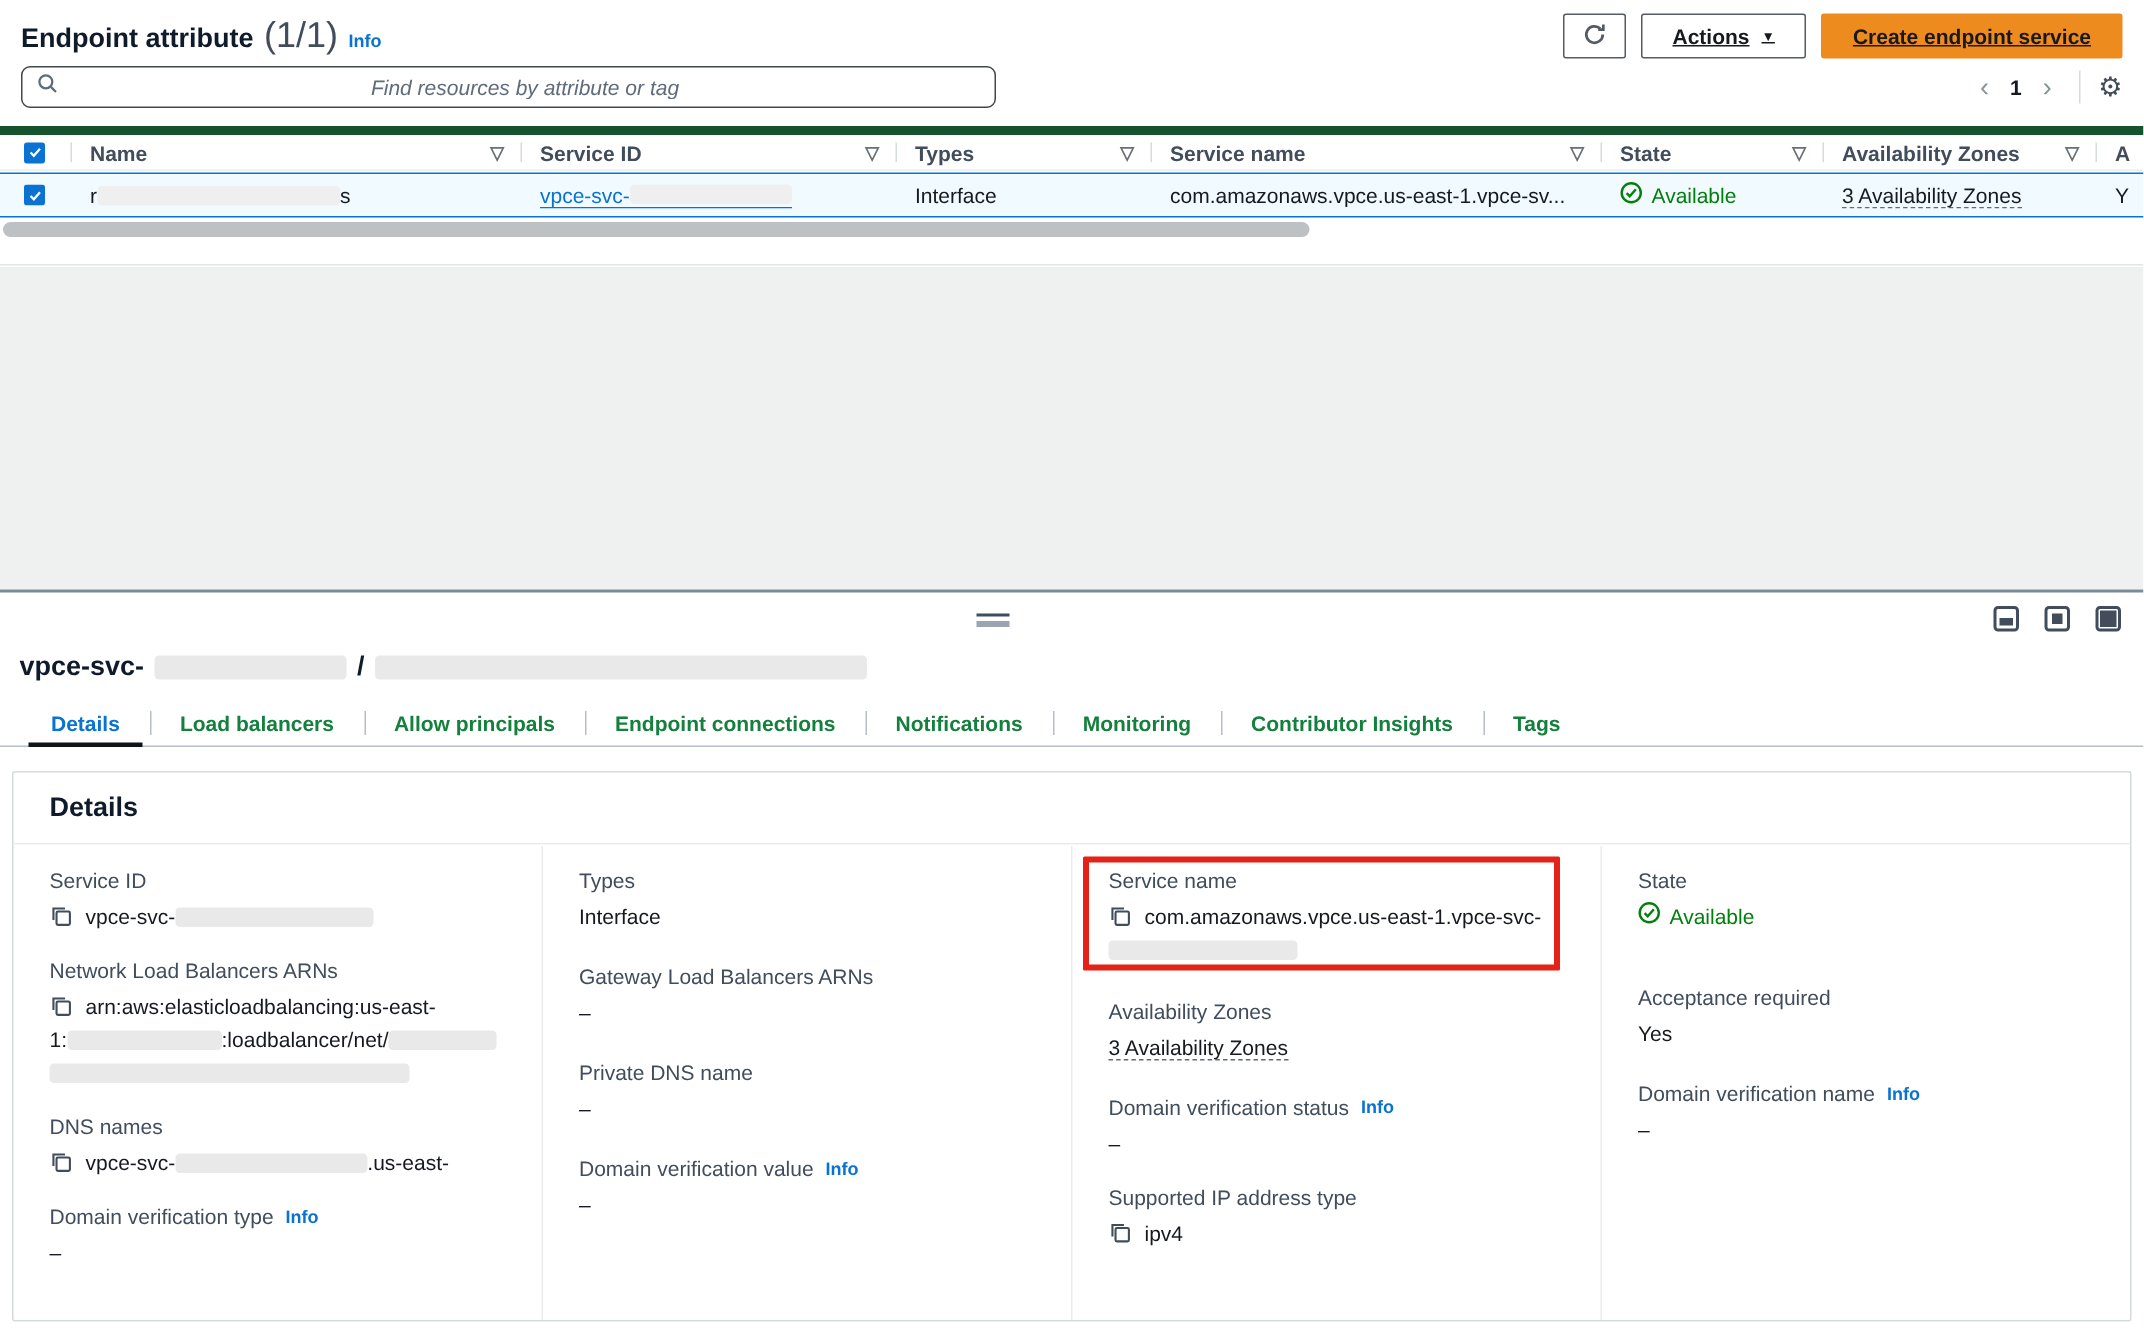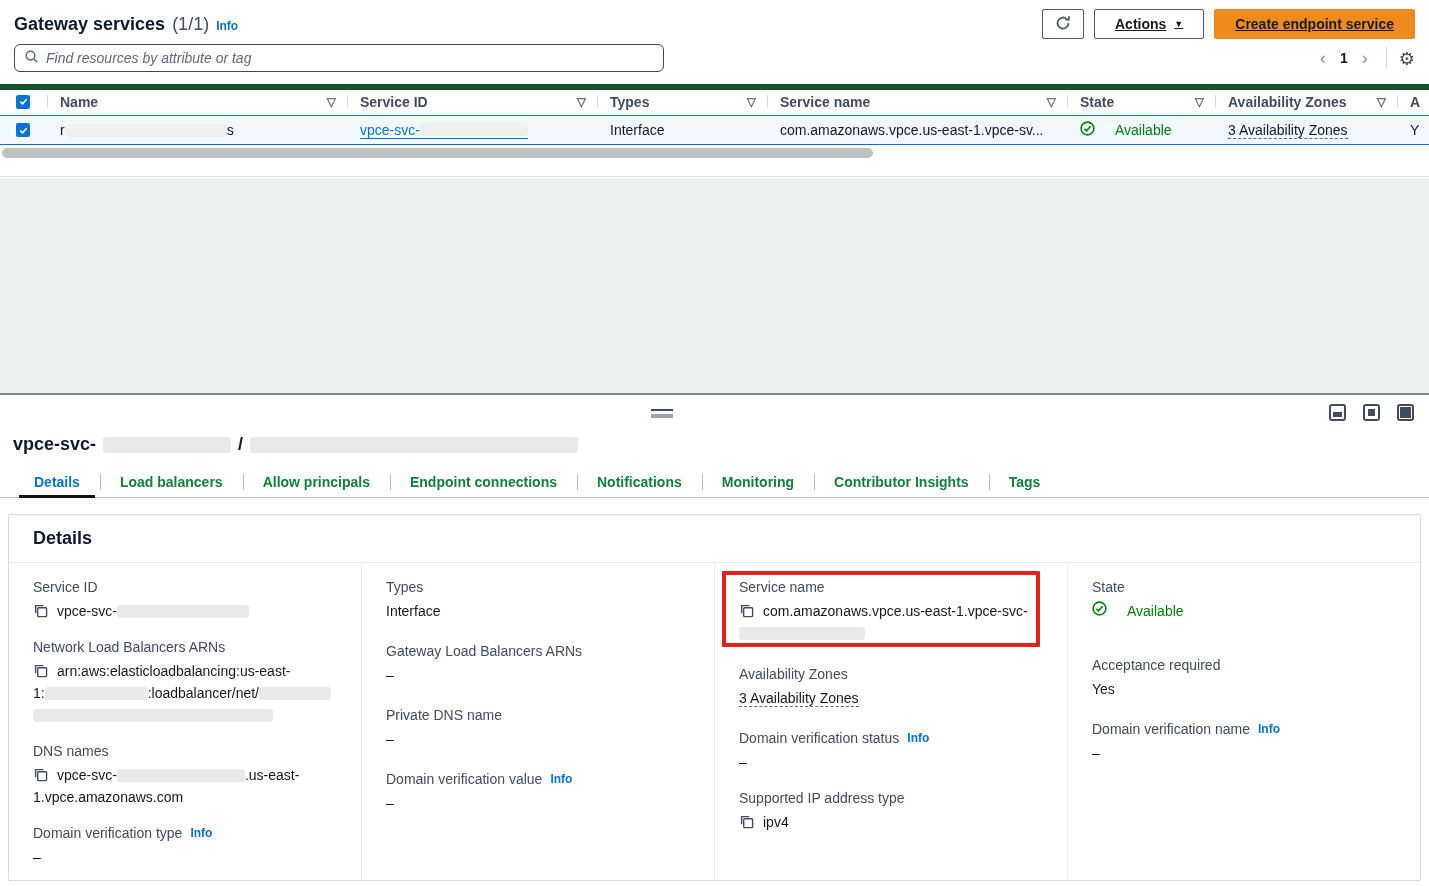--- a/index.html
+++ b/index.html
@@ -10,52 +10,52 @@
     background: #fff; color: #16191f;
   }
   .redact { display:inline-block; height:13px; background:#e9e9e9; border-radius:3px; vertical-align:-2px; }
   .redact.lite { background:#efefef; }
 
   
   .list-card { position:absolute; top:0; left:0; width:1429px; height:177px; background:#fff; border-bottom:1px solid #e3e5e5; }
   .title-row { position:absolute; top:8px; left:14px; right:14px; height:32px; display:flex; align-items:center; justify-content:space-between; }
   .title-group { display:flex; align-items:baseline; gap:7px; }
   .page-title { font-size:18px; font-weight:700; color:#0f1b2a; }
-  .page-count { font-size:18px; font-weight:400; color:#414d5c; }
+  .page-count { font-size:24px; font-weight:400; color:#414d5c; }
   .info-link { font-size:12px; font-weight:700; color:#0972d3; cursor:pointer; }
   .title-actions { display:flex; align-items:center; gap:10px;text-decoration:underline; }
   .btn { height:30px; border:1px solid #545b64; border-radius:2px; background:#fff; display:inline-flex; align-items:center; justify-content:center; gap:8px; font-family:inherit; font-size:14px; font-weight:700; color:#16191f; padding:0 20px; cursor:pointer; }
   .btn-icononly { width:42px; padding:0; }
   .btn-primary { background:#ee8b1e; border-color:#ee8b1e; }
   .caret { font-size:9px; color:#16191f; }
 
   .search-row { position:absolute; top:43px; left:14px; right:14px; height:30px; display:flex; align-items:center; justify-content:space-between; }
   .search-box { width:650px; height:28px; border:1px solid #424650; border-radius:6px; display:flex; align-items:center; gap:7px; padding:0 9px; background:#fff; }
-  .search-box input { flex:1; border:none; outline:none; background:transparent; font-family:inherit; font-size:14px; font-style:italic; color:#414d5c; }
+  .search-box input { flex:1; border:none; outline:none; background:transparent; font-family:inherit; font-size:14px; font-style:italic; color:#414d5c;text-align:center; }
   .search-box input::placeholder { color:#5f6b7a; font-style:italic; }
   .pagination { display:flex; align-items:center; font-size:15px; color:#879596; }
   .pag-arrow { padding:0 6px; font-size:18px; line-height:1; cursor:pointer; color:#879596; }
   .pag-num { padding:0 8px; font-size:14px; font-weight:700; color:#16191f; cursor:pointer; }
   .pag-divider { width:1px; height:22px; background:#d5dbdb; margin:0 12px; }
   .gear { font-size:18px; color:#414d5c; cursor:pointer; font-family:"DejaVu Sans", sans-serif; }
 
   .grid-cols { display:grid; grid-template-columns:48px 300px 250px 170px 300px 148px 182px 31px; }
   .tbl-header { position:absolute; top:84px; left:0; right:0; height:30px; border-top:6px solid #14532d; border-bottom:1px solid #eaeded; align-items:center; }
   .th { height:100%; display:flex; align-items:center; justify-content:space-between; padding:0 12px; font-size:14px; font-weight:700; color:#414d5c; position:relative; cursor:pointer; }
   .th::before, .cb-head::before { content:""; position:absolute; right:0; top:5px; bottom:5px; width:1px; background:#d5dbdb; }
   .th:last-child::before { display:none; }
   .sort-icon { font-size:12px; color:#687078; }
   .cb-head { position:relative; height:100%; display:flex; align-items:center; padding-left:16px; }
   .checkbox { width:14px; height:14px; background:#0972d3; border-radius:2px; display:flex; align-items:center; justify-content:center; cursor:pointer; }
 
   .tbl-row { position:absolute; top:115px; left:0; right:0; height:30px; background:#f1faff; border-top:1px solid #0972d3; border-bottom:1px solid #0972d3; align-items:center; font-size:14px; }
   .td { padding:0 12px; white-space:nowrap; overflow:hidden; display:flex; align-items:center; }
   .td-cb { padding-left:16px; }
   .id-link { color:#0972d3; text-decoration:none; border-bottom:1px solid #0972d3; display:inline-flex; align-items:center; cursor:pointer; }
-  .state-ok { display:inline-flex; align-items:center; gap:20px; color:#037f0c; }
+  .state-ok { display:inline-flex; align-items:center; gap:6px; color:#037f0c; }
   .az-trigger { border-bottom:1px dashed #5f6b7a; color:#16191f; cursor:pointer; }
 
   .scrollbar { position:absolute; top:148px; left:2px; width:1425px; height:11px; }
   .scroll-thumb { width:871px; height:10px; background:#bdc1c4; border-radius:5px; cursor:pointer; }
 
   .page-gap { position:absolute; top:178px; left:0; right:0; height:215px; background:#eff1f1; }
 
   
   .split-panel { position:absolute; top:393px; left:0; right:0; bottom:0; background:#fff; border-top:2px solid #7d8998; }
   .drag-handle { position:absolute; top:14px; left:651px; width:22px; cursor:row-resize; }
@@ -88,21 +88,21 @@
   .copy-btn { display:inline-block; width:15px; height:15px; margin-right:9px; vertical-align:-2px; cursor:pointer; }
   .red-box { position:absolute; left:713px; top:56px; width:318px; height:76px; border:4px solid #e42217; border-radius:1px; pointer-events:none; }
 </style>
 </head>
 <body>
 
 <section class="list-card">
 
   <div class="title-row">
     <div class="title-group">
-      <span class="page-title">Gateway services</span>
+      <span class="page-title">Endpoint attribute</span>
       <span class="page-count">(1/1)</span>
       <span class="info-link">Info</span>
     </div>
     <div class="title-actions">
       <button class="btn btn-icononly">
         <span>
           <svg width="16" height="16" viewBox="0 0 16 16">
               <path d="M13.5 8a5.5 5.5 0 1 1-1.7-3.95" fill="none" stroke="#545b64" stroke-width="1.8"></path>
               <path d="M13.9 1.3v3.4h-3.4" fill="none" stroke="#545b64" stroke-width="1.8"></path>
             </svg>
@@ -306,21 +306,20 @@
             <div><span class="redact" style="width:240px"></span></div>
           </div>
         </div>
         <div class="field">
           <div class="flabel">DNS names</div>
           <div class="fvalue">
             <div><span class="copy-btn"><svg width="15" height="15" viewBox="0 0 16 16">
                     <rect x="5" y="5" width="9.5" height="9.5" rx="1" fill="none" stroke="#414d5c" stroke-width="1.5"></rect>
                     <path d="M11 2.8H2.8V11" fill="none" stroke="#414d5c" stroke-width="1.5"></path>
                   </svg></span><span>vpce-svc-</span><span class="redact" style="width:128px"></span><span>.us-east-</span></div>
-            <div><span>1.vpce.amazonaws.com</span></div>
           </div>
         </div>
         <div class="field">
           <div class="flabel">
             <span>Domain verification type</span>
             <span class="info-link">Info</span>
           </div>
           <div class="fvalue">–</div>
         </div>
       </div>

